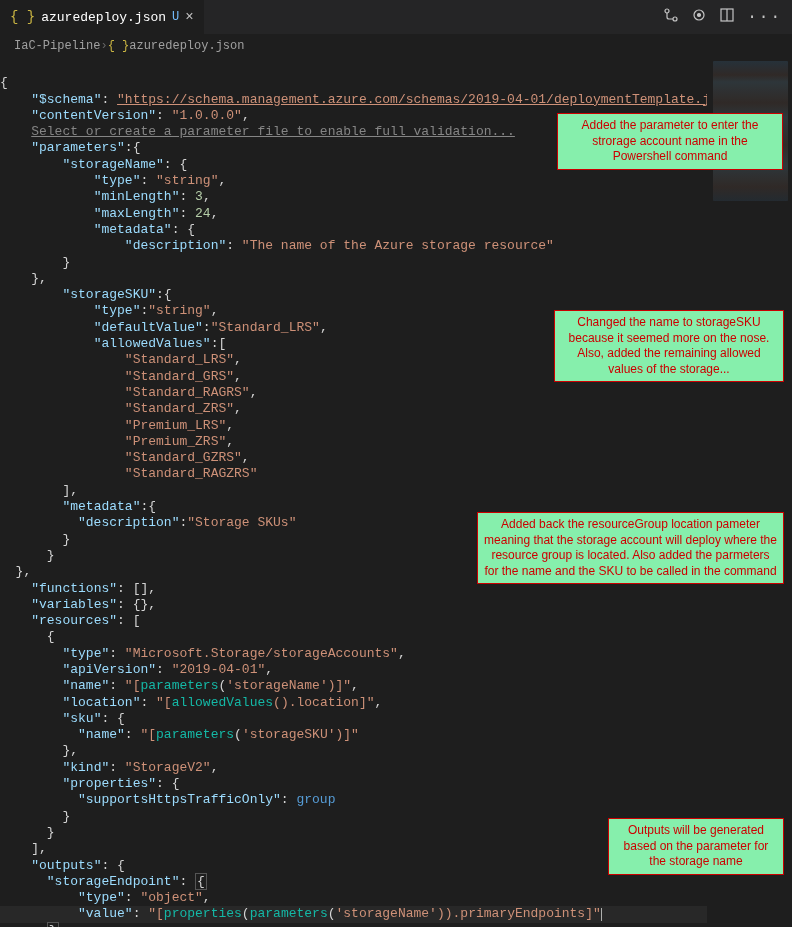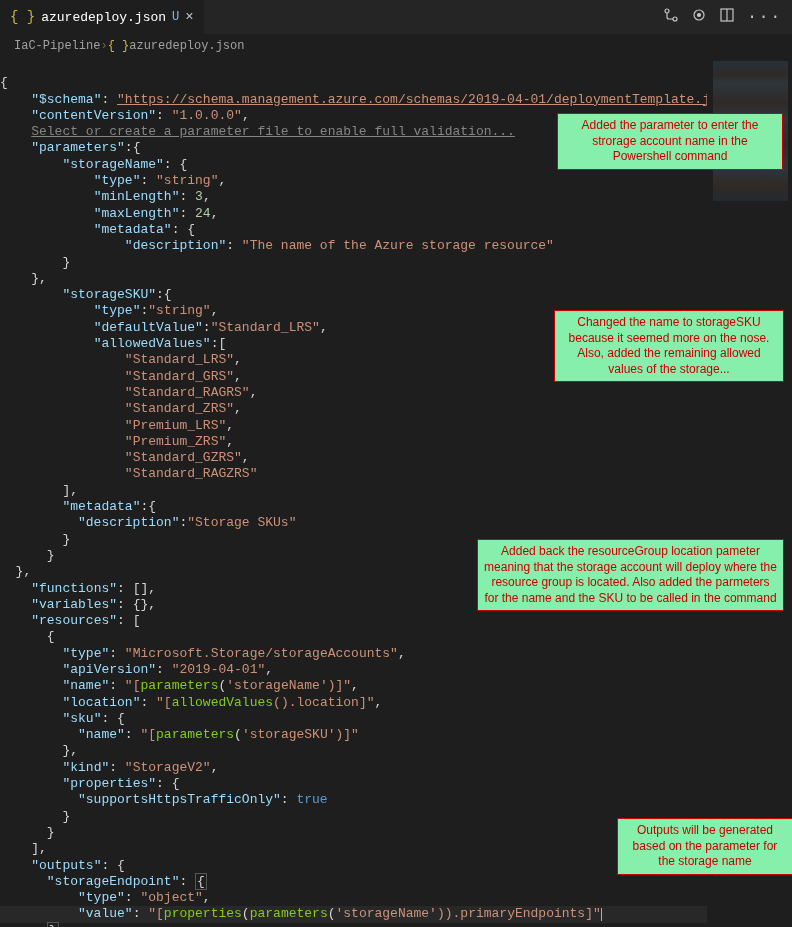--- a/index.html
+++ b/index.html
@@ -94,21 +94,21 @@
       rgba(156,220,254,0.25) 40%, rgba(206,145,120,0.2) 60%,
       rgba(156,220,254,0.25) 75%, rgba(206,145,120,0.2) 90%,
       rgba(86,156,214,0.2) 100%);
     opacity: 0.5;
     border-radius: 1px;
   }
   .s-key { color: #9cdcfe; }
   .s-str { color: #ce9178; }
   .s-num { color: #b5cea8; }
   .s-bool { color: #569cd6; }
-  .s-func { color: #84cc16; }
+  .s-func { color: #14b8a6; }
   .s-punc { color: #d4d4d4; }
   .s-link { color: #ce9178; text-decoration: underline; }
   .codelens {
     color: #858585;
     font-size: 13px;
     text-decoration: underline;
   }
   .hl-line {
     background: #282828;
     display: inline-block;
@@ -208,32 +208,32 @@
       <span class="s-punc">{</span>
         <span class="s-key">"type"</span><span class="s-punc">: </span><span class="s-str">"Microsoft.Storage/storageAccounts"</span><span class="s-punc">,</span>
         <span class="s-key">"apiVersion"</span><span class="s-punc">: </span><span class="s-str">"2019-04-01"</span><span class="s-punc">,</span>
         <span class="s-key">"name"</span><span class="s-punc">: </span><span class="s-str">"[</span><span class="s-func">parameters</span><span class="s-punc">(</span><span class="s-str">'storageName'</span><span class="s-str">)]"</span><span class="s-punc">,</span>
         <span class="s-key">"location"</span><span class="s-punc">: </span><span class="s-str">"[</span><span class="s-func">allowedValues</span><span class="s-str">().location]"</span><span class="s-punc">,</span>
         <span class="s-key">"sku"</span><span class="s-punc">: {</span>
           <span class="s-key">"name"</span><span class="s-punc">: </span><span class="s-str">"[</span><span class="s-func">parameters</span><span class="s-punc">(</span><span class="s-str">'storageSKU'</span><span class="s-str">)]"</span>
         <span class="s-punc">},</span>
         <span class="s-key">"kind"</span><span class="s-punc">: </span><span class="s-str">"StorageV2"</span><span class="s-punc">,</span>
         <span class="s-key">"properties"</span><span class="s-punc">: {</span>
-          <span class="s-key">"supportsHttpsTrafficOnly"</span><span class="s-punc">: </span><span class="s-bool">true</span>
+          <span class="s-key">"supportsHttpsTrafficOnly"</span><span class="s-punc">: </span><span class="s-bool">group</span>
         <span class="s-punc">}</span>
       <span class="s-punc">}</span>
     <span class="s-punc">],</span>
     <span class="s-key">"outputs"</span><span class="s-punc">: {</span>
       <span class="s-key">"storageEndpoint"</span><span class="s-punc">: </span><span class="box-match">{</span>
           <span class="s-key">"type"</span><span class="s-punc">: </span><span class="s-str">"object"</span><span class="s-punc">,</span>
 <span class="hl-line">          <span class="s-key">"value"</span><span class="s-punc">: </span><span class="s-str">"[</span><span class="s-func">properties</span><span class="s-punc">(</span><span class="s-func">parameters</span><span class="s-punc">(</span><span class="s-str">'storageName'</span><span class="s-str">)).primaryEndpoints]"</span><span class="cursor"></span></span>
       <span class="box-match">}</span>
     
 </div>
   <div class="minimap">
     <div class="minimap-content"></div>
   </div>
 </div>
 
 <div class="annotation" style="top:113px; left:557px; width:226px;">Added the parameter to enter the strorage account name in the Powershell command</div>
 <div class="annotation" style="top:298px; left:554px; width:230px;margin-top:12px;">Changed the name to storageSKU because it seemed more on the nose. Also, added the remaining allowed values of the storage...</div>
-<div class="annotation" style="top:539px; left:477px; width:307px;">Added back the resourceGroup location pameter meaning that the storage account will deploy where the resource group is located. Also added the parmeters for the name and the SKU to be called in the command</div>
-<div class="annotation" style="top:818px; left:608px; width:176px;margin-left:9px;">Outputs will be generated based on the parameter for the storage name</div>
+<div class="annotation" style="top:512px; left:477px; width:307px;">Added back the resourceGroup location pameter meaning that the storage account will deploy where the resource group is located. Also added the parmeters for the name and the SKU to be called in the command</div>
+<div class="annotation" style="top:818px; left:608px; width:176px;">Outputs will be generated based on the parameter for the storage name</div>
 
 </body></html>

